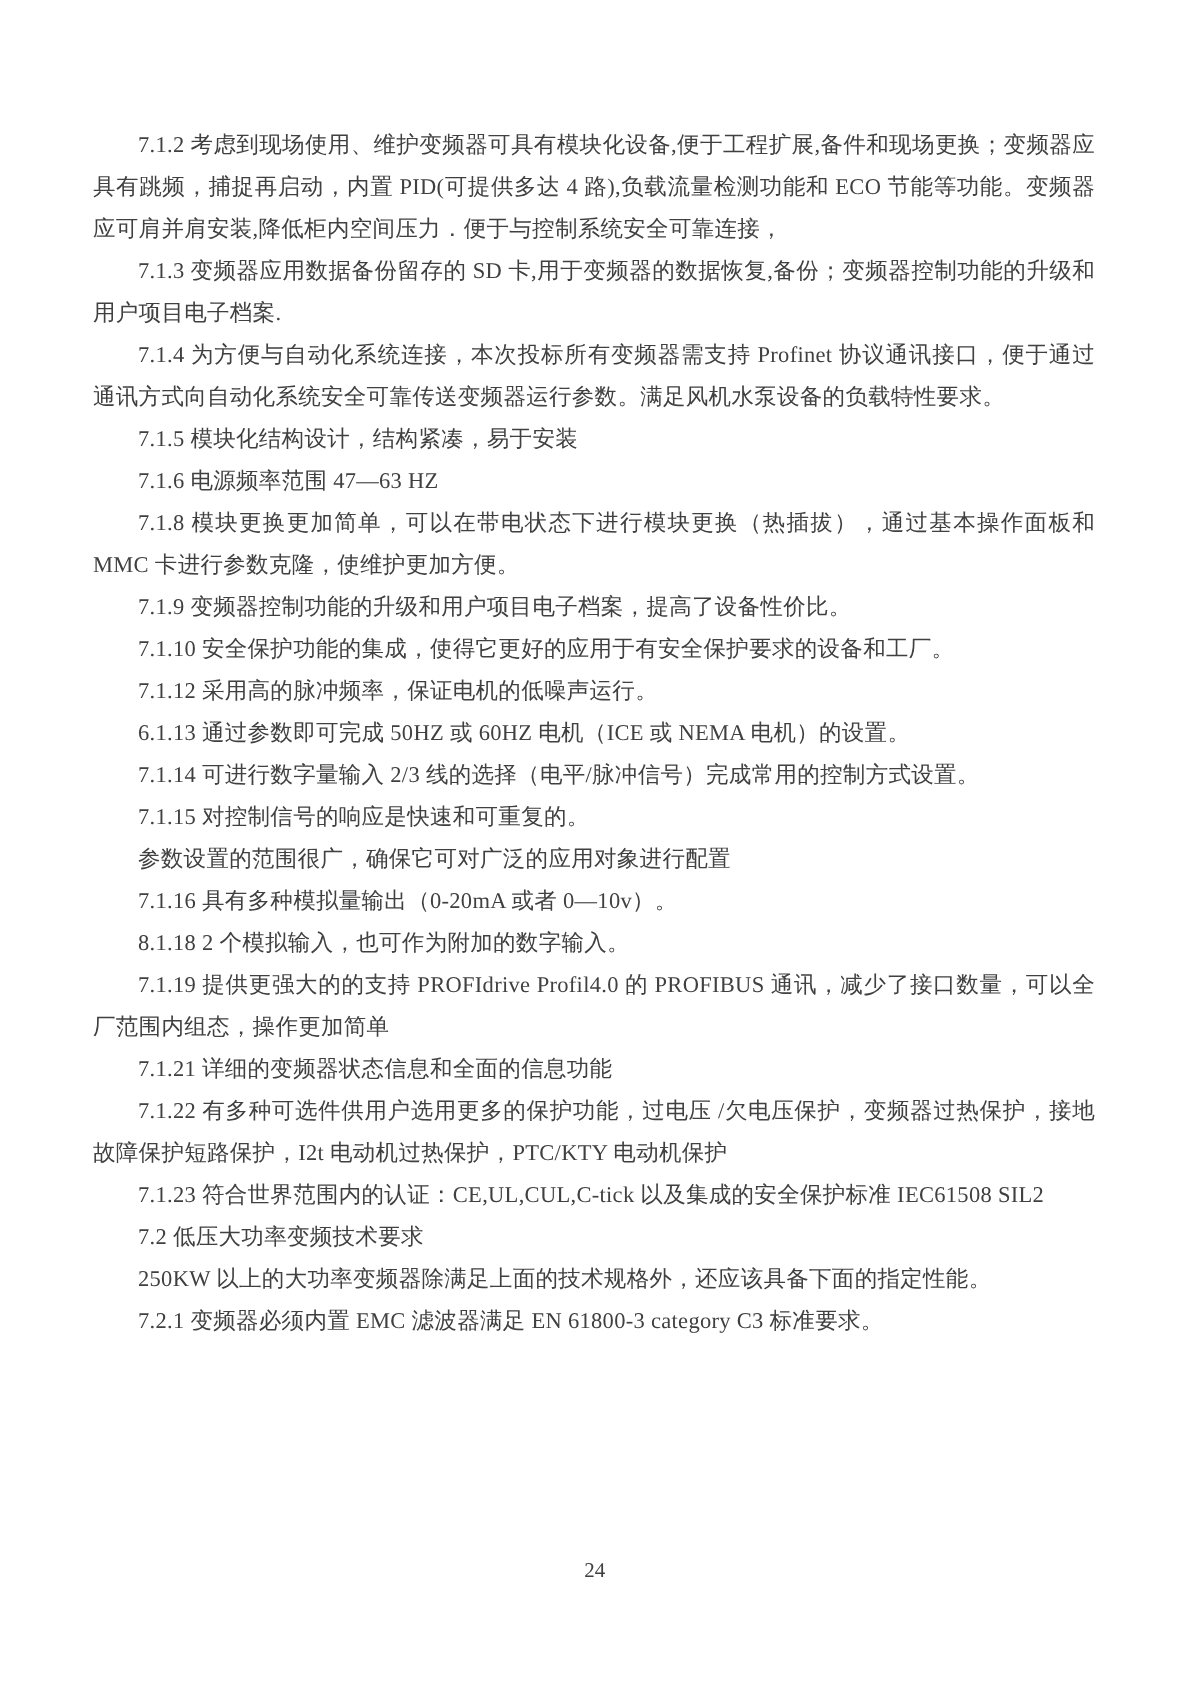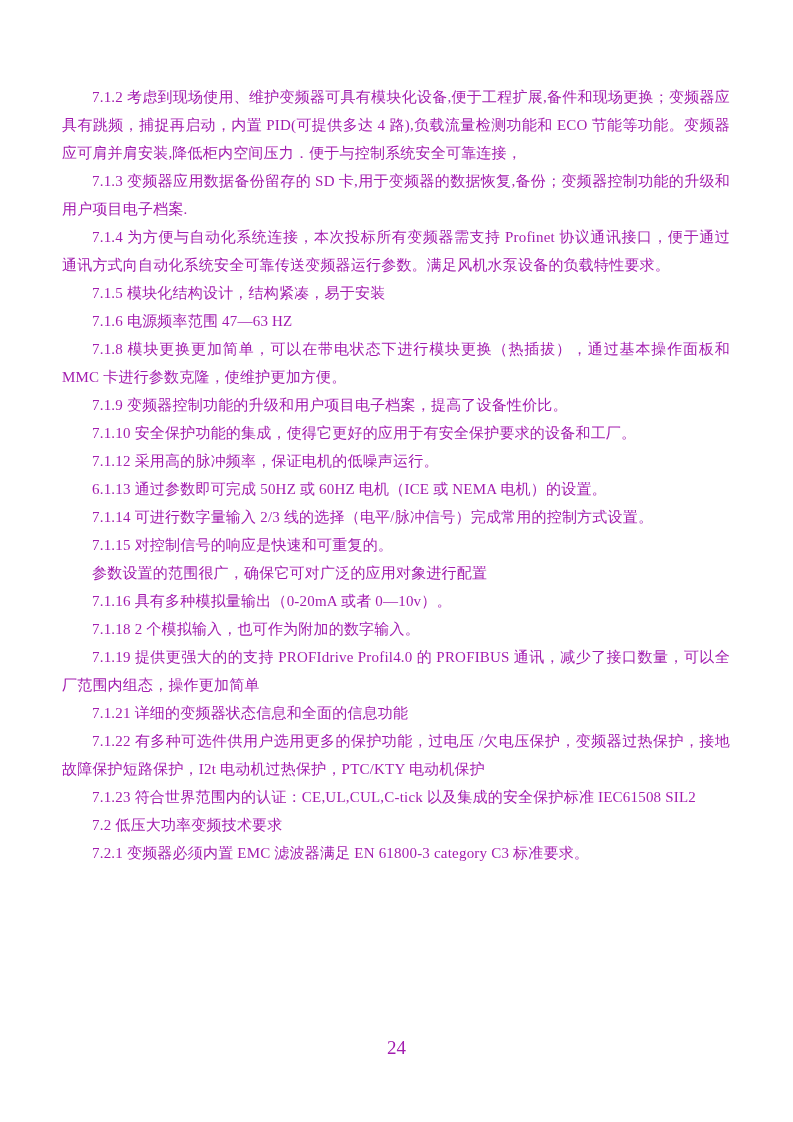--- a/index.html
+++ b/index.html
@@ -7,21 +7,21 @@
     padding: 0;
     background: #ffffff;
   }
   .page {
     position: relative;
     width: 793px;
     height: 1122px;
     background: #ffffff;
     overflow: hidden;
     font-family: "Liberation Serif", "DejaVu Serif", serif;
-    color: #a21caf;
+    color: #404040;
   }
   .doc-body {
     position: absolute;
     left: 62px;
     top: 83px;
     width: 668px;
   }
   .doc-body p {
     margin: 0;
     padding: 0;
@@ -31,21 +31,21 @@
     text-indent: 2em;
     letter-spacing: 0.2px;
     word-break: break-word;
   }
   .page-footer {
     position: absolute;
     left: 0;
     top: 1034px;
     width: 100%;
     text-align: center;
-    font-size: 19px;
+    font-size: 14px;
     line-height: 28px;
   }
 </style>
 </head>
 <body>
 
 <div class="page">
   <div class="doc-body">
     <p>7.1.2 考虑到现场使用、维护变频器可具有模块化设备,便于工程扩展,备件和现场更换；变频器应具有跳频，捕捉再启动，内置 PID(可提供多达 4 路),负载流量检测功能和 ECO 节能等功能。变频器应可肩并肩安装,降低柜内空间压力．便于与控制系统安全可靠连接，</p>
     <p>7.1.3 变频器应用数据备份留存的 SD 卡,用于变频器的数据恢复,备份；变频器控制功能的升级和用户项目电子档案.</p>
@@ -54,25 +54,26 @@
     <p>7.1.6 电源频率范围 47—63 HZ</p>
     <p>7.1.8 模块更换更加简单，可以在带电状态下进行模块更换（热插拔），通过基本操作面板和 MMC 卡进行参数克隆，使维护更加方便。</p>
     <p>7.1.9 变频器控制功能的升级和用户项目电子档案，提高了设备性价比。</p>
     <p>7.1.10 安全保护功能的集成，使得它更好的应用于有安全保护要求的设备和工厂。</p>
     <p>7.1.12 采用高的脉冲频率，保证电机的低噪声运行。</p>
     <p>6.1.13 通过参数即可完成 50HZ 或 60HZ 电机（ICE 或 NEMA 电机）的设置。</p>
     <p>7.1.14 可进行数字量输入 2/3 线的选择（电平/脉冲信号）完成常用的控制方式设置。</p>
     <p>7.1.15 对控制信号的响应是快速和可重复的。</p>
     <p>参数设置的范围很广，确保它可对广泛的应用对象进行配置</p>
     <p>7.1.16 具有多种模拟量输出（0-20mA 或者 0—10v）。</p>
-    <p>7.1.18 2 个模拟输入，也可作为附加的数字输入。</p>
+    <p>8.1.18 2 个模拟输入，也可作为附加的数字输入。</p>
     <p>7.1.19 提供更强大的的支持 PROFIdrive Profil4.0 的 PROFIBUS 通讯，减少了接口数量，可以全厂范围内组态，操作更加简单</p>
     <p>7.1.21 详细的变频器状态信息和全面的信息功能</p>
     <p>7.1.22 有多种可选件供用户选用更多的保护功能，过电压 /欠电压保护，变频器过热保护，接地故障保护短路保护，I2t 电动机过热保护，PTC/KTY 电动机保护</p>
     <p>7.1.23 符合世界范围内的认证：CE,UL,CUL,C-tick 以及集成的安全保护标准 IEC61508 SIL2</p>
     <p>7.2 低压大功率变频技术要求</p>
+    <p>250KW 以上的大功率变频器除满足上面的技术规格外，还应该具备下面的指定性能。</p>
     <p>7.2.1 变频器必须内置 EMC 滤波器满足 EN 61800-3 category C3 标准要求。</p>
   </div>
 
   <div class="page-footer">
     <span>24</span>
   </div>
 </div>
 
 </body></html>

